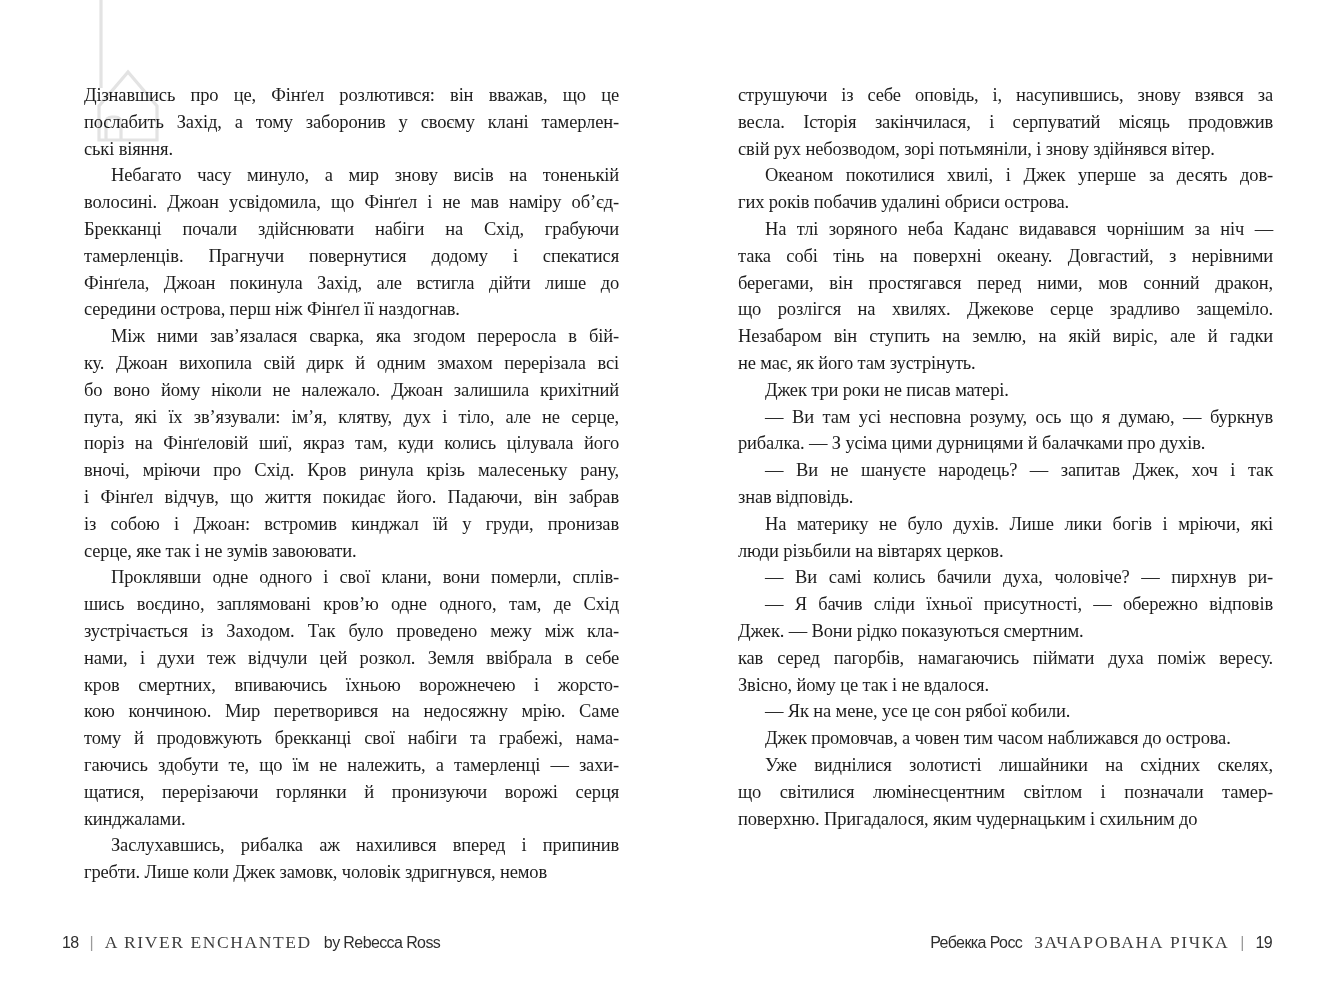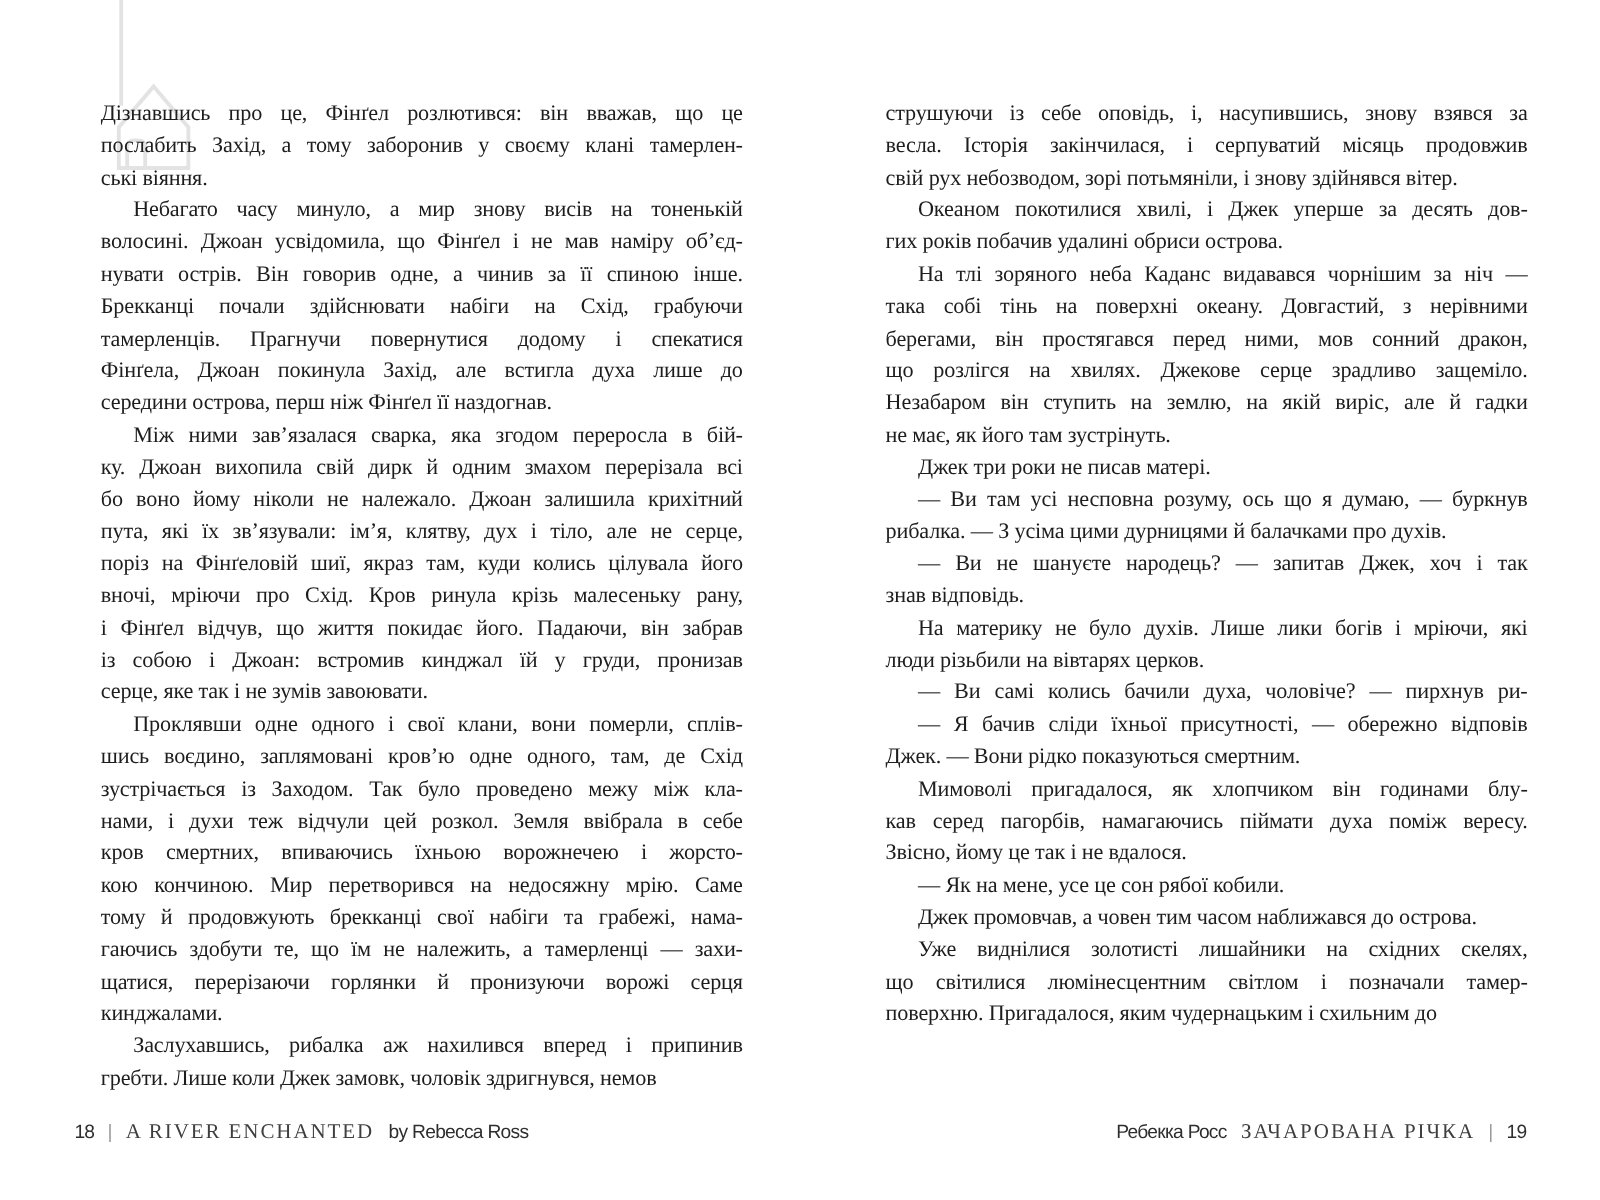--- a/index.html
+++ b/index.html
@@ -90,24 +90,23 @@
   <div class="page-left">
     <div class="text-col left">
         <div class="para">
           <div class="line">Дізнавшись про це, Фінґел розлютився: він вважав, що це</div>
           <div class="line">послабить Захід, а тому заборонив у своєму клані тамерлен-</div>
           <div class="line last">ські віяння.</div>
         </div>
         <div class="para">
           <div class="line first">Небагато часу минуло, а мир знову висів на тоненькій</div>
           <div class="line">волосині. Джоан усвідомила, що Фінґел і не мав наміру об’єд-</div>
-          <div class="line">нувати острів. Він говорив одне, а чинив за її спиною інше.</div>
           <div class="line">Брекканці почали здійснювати набіги на Схід, грабуючи</div>
           <div class="line">тамерленців. Прагнучи повернутися додому і спекатися</div>
-          <div class="line">Фінґела, Джоан покинула Захід, але встигла духа лише до</div>
+          <div class="line">Фінґела, Джоан покинула Захід, але встигла дійти лише до</div>
           <div class="line last">середини острова, перш ніж Фінґел її наздогнав.</div>
         </div>
         <div class="para">
           <div class="line first">Між ними зав’язалася сварка, яка згодом переросла в бій-</div>
           <div class="line">ку. Джоан вихопила свій дирк й одним змахом перерізала всі</div>
           <div class="line">бо воно йому ніколи не належало. Джоан залишила крихітний</div>
           <div class="line">пута, які їх зв’язували: ім’я, клятву, дух і тіло, але не серце,</div>
           <div class="line">поріз на Фінґеловій шиї, якраз там, куди колись цілувала його</div>
           <div class="line">вночі, мріючи про Схід. Кров ринула крізь малесеньку рану,</div>
           <div class="line">і Фінґел відчув, що життя покидає його. Падаючи, він забрав</div>
@@ -174,21 +173,20 @@
           <div class="line last">люди різьбили на вівтарях церков.</div>
         </div>
         <div class="para">
           <div class="line first">— Ви самі колись бачили духа, чоловіче? — пирхнув ри-</div>
         </div>
         <div class="para">
           <div class="line first">— Я бачив сліди їхньої присутності, — обережно відповів</div>
           <div class="line last">Джек. — Вони рідко показуються смертним.</div>
         </div>
         <div class="para">
-          <div class="line first">Мимоволі пригадалося, як хлопчиком він годинами блу-</div>
           <div class="line">кав серед пагорбів, намагаючись піймати духа поміж вересу.</div>
           <div class="line last">Звісно, йому це так і не вдалося.</div>
         </div>
         <div class="para">
           <div class="line last first">— Як на мене, усе це сон рябої кобили.</div>
         </div>
         <div class="para">
           <div class="line last first">Джек промовчав, а човен тим часом наближався до острова.</div>
         </div>
         <div class="para">

